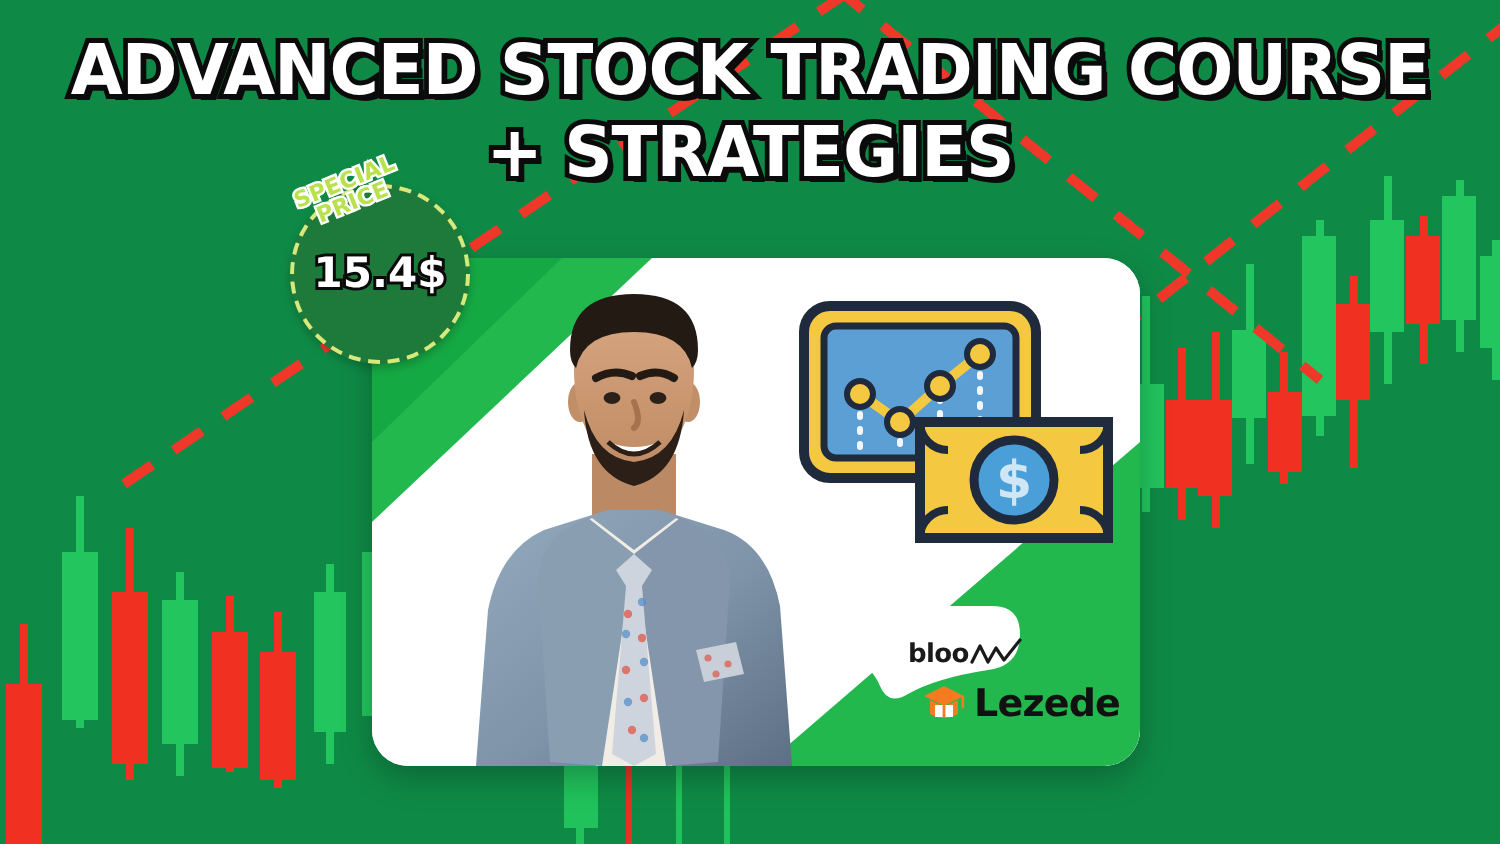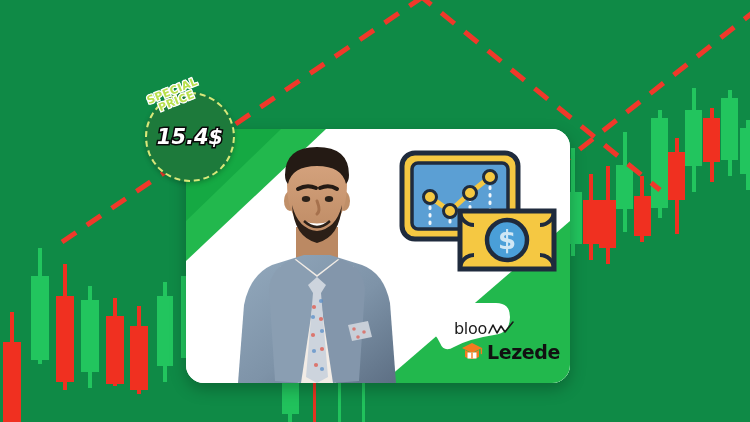--- a/index.html
+++ b/index.html
@@ -63,21 +63,20 @@
     transform:translateY(-52%);
     text-align:center;
     font-family:"DejaVu Sans", sans-serif;
     font-weight:bold;
     font-size:21px;
     color:#ffffff;
     -webkit-text-stroke:3px #0b0b0b;
     paint-order:stroke fill;
     text-shadow:1px 1px 0 #0b0b0b, -1px -1px 0 #0b0b0b, 1px -1px 0 #0b0b0b, -1px 1px 0 #0b0b0b;
     white-space:nowrap;
-    font-style:italic;
   }
   .badge-ribbon {
     position:absolute;
     left:-18px; top:-6px;
     width:95px;
     transform:rotate(-22deg);
     text-align:center;
     line-height:10px;
     z-index:2;
   }
@@ -112,21 +111,21 @@
   .person svg { width:100%; height:100%; display:block; }
 
   
   .bloow {
     position:absolute; left:268px; top:190px;
     display:flex; align-items:center; gap:1px;
     z-index:4;
   }
   .bloow-text {
     font-family:"DejaVu Sans", sans-serif;
-    font-size:16px; font-weight:400; color:#1a1a1a;
+    font-size:13px; font-weight:700; color:#1a1a1a;
     letter-spacing:-0.3px;
   }
   
   .lezede {
     position:absolute; left:275px; top:212px;
     display:flex; align-items:flex-start; gap:4px;
     z-index:4;
   }
   .lezede-text {
     font-family:"DejaVu Sans", sans-serif;
@@ -252,20 +251,24 @@
         </g>
     </g>
 
     <g fill="none" stroke="#f0382a" stroke-width="5" stroke-linecap="butt" stroke-dasharray="17 13">
       <line x1="62" y1="242" x2="430" y2="-8"></line>
       <line x1="418" y1="-6" x2="660" y2="190"></line>
       <line x1="556" y1="168" x2="756" y2="10"></line>
     </g>
   </svg>
 
+  <div class="title-wrap">
+    <span class="title-line">ADVANCED STOCK TRADING COURSE</span>
+    <span class="title-line">+ STRATEGIES</span>
+  </div>
 
   <div class="card">
     <svg class="card-svg" viewBox="0 0 384 254" xmlns="http://www.w3.org/2000/svg">
       <rect x="0" y="0" width="384" height="254" fill="#ffffff"></rect>
 
       <path d="M0,0 L140,0 L0,132 Z" fill="#22b84d"></path>
       <path d="M0,0 L95,0 L0,92 Z" fill="#15a943"></path>
 
       <path d="M384,92 L384,254 L196,254 Z" fill="#22b84d"></path>
 

